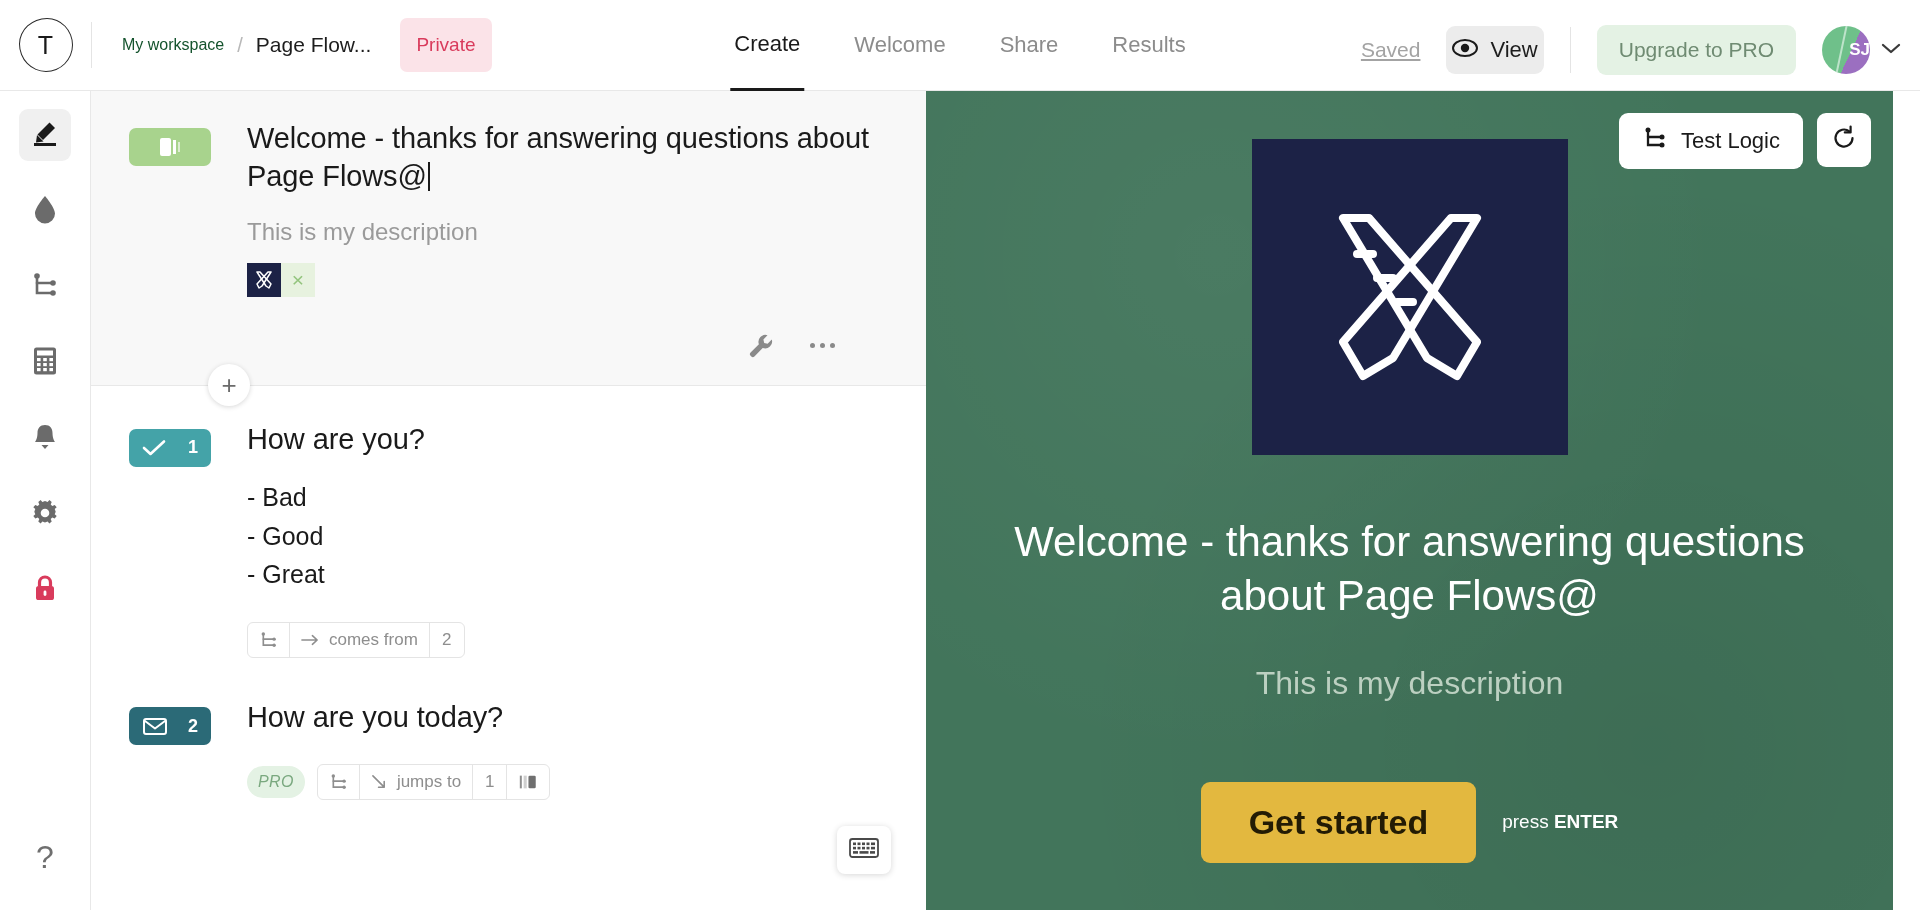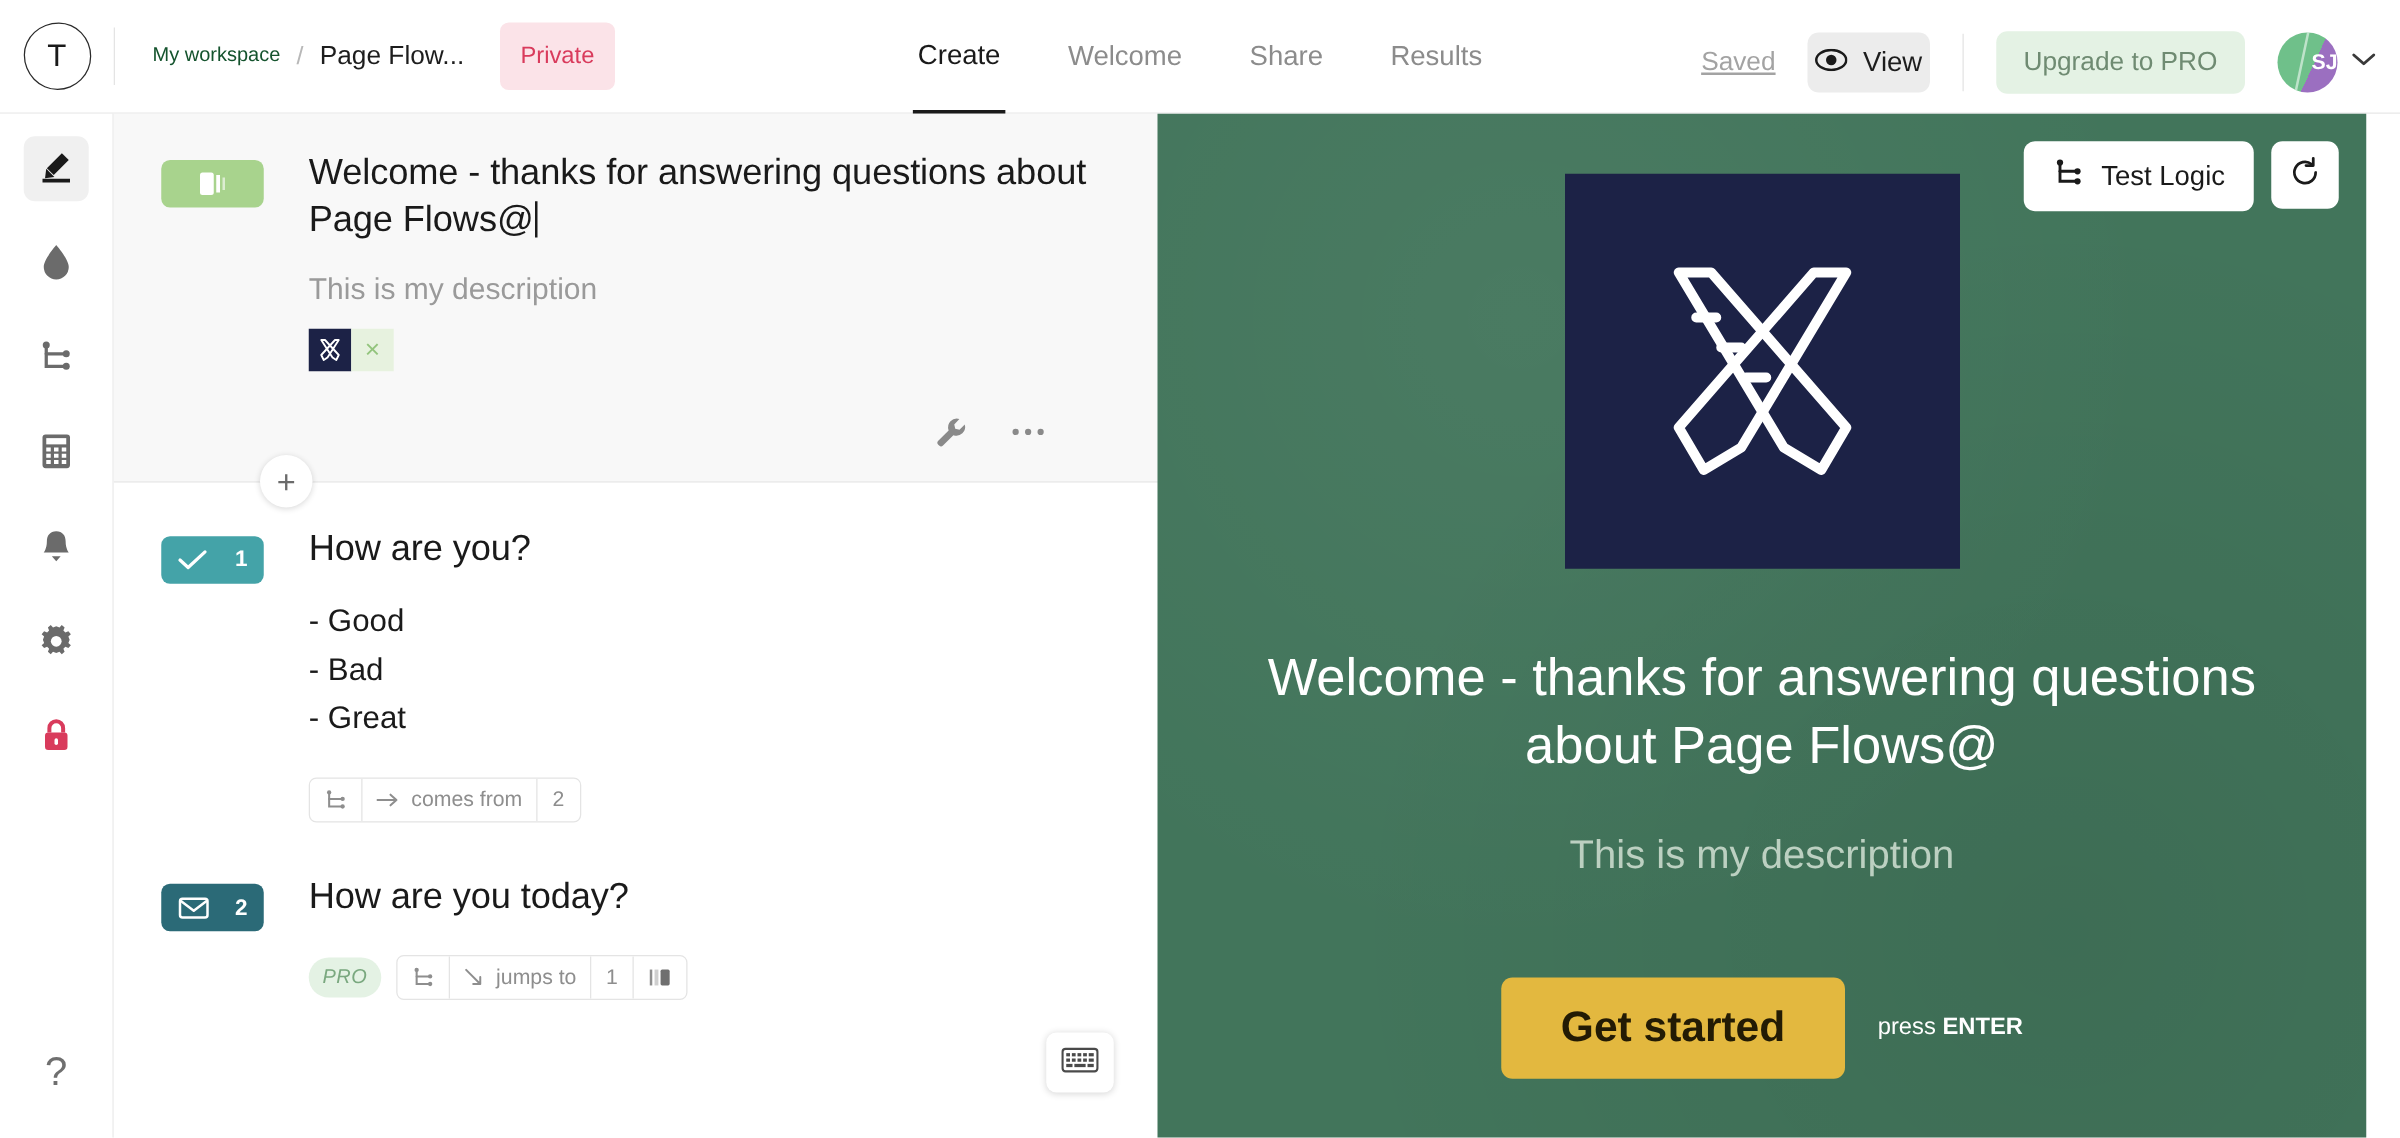--- a/index.html
+++ b/index.html
@@ -406,22 +406,22 @@
     <div class="card-row">
       <div class="type-chip choice">
         <svg width="24" height="18" viewBox="0 0 24 18">
             <path d="M2 9 L8.5 15 L22 2.5" fill="none" stroke="#ffffff" stroke-width="2.6" stroke-linecap="round" stroke-linejoin="round"></path>
           </svg>
         <span class="chip-num">1</span>
       </div>
       <div class="card-body">
         <div class="q-title">How are you?</div>
         <div class="opt-list">
+          <div class="opt">- Bad</div>
           <div class="opt">- Good</div>
-          <div class="opt">- Bad</div>
           <div class="opt">- Great</div>
         </div>
         <div class="logic-row">
           <div class="logic-pill">
             <div class="lp-cell">
               <svg width="19" height="18" viewBox="0 0 22 20">
                 <path d="M5 3 L5 16 L17 16" fill="none" stroke="#8e8e8e" stroke-width="1.9" stroke-linecap="round"></path>
                 <path d="M5 9 L17 9" fill="none" stroke="#8e8e8e" stroke-width="1.9" stroke-linecap="round"></path>
                 <circle cx="5" cy="3" r="2" fill="#8e8e8e"></circle>
                   <circle cx="17.5" cy="9" r="2" fill="#8e8e8e"></circle>

